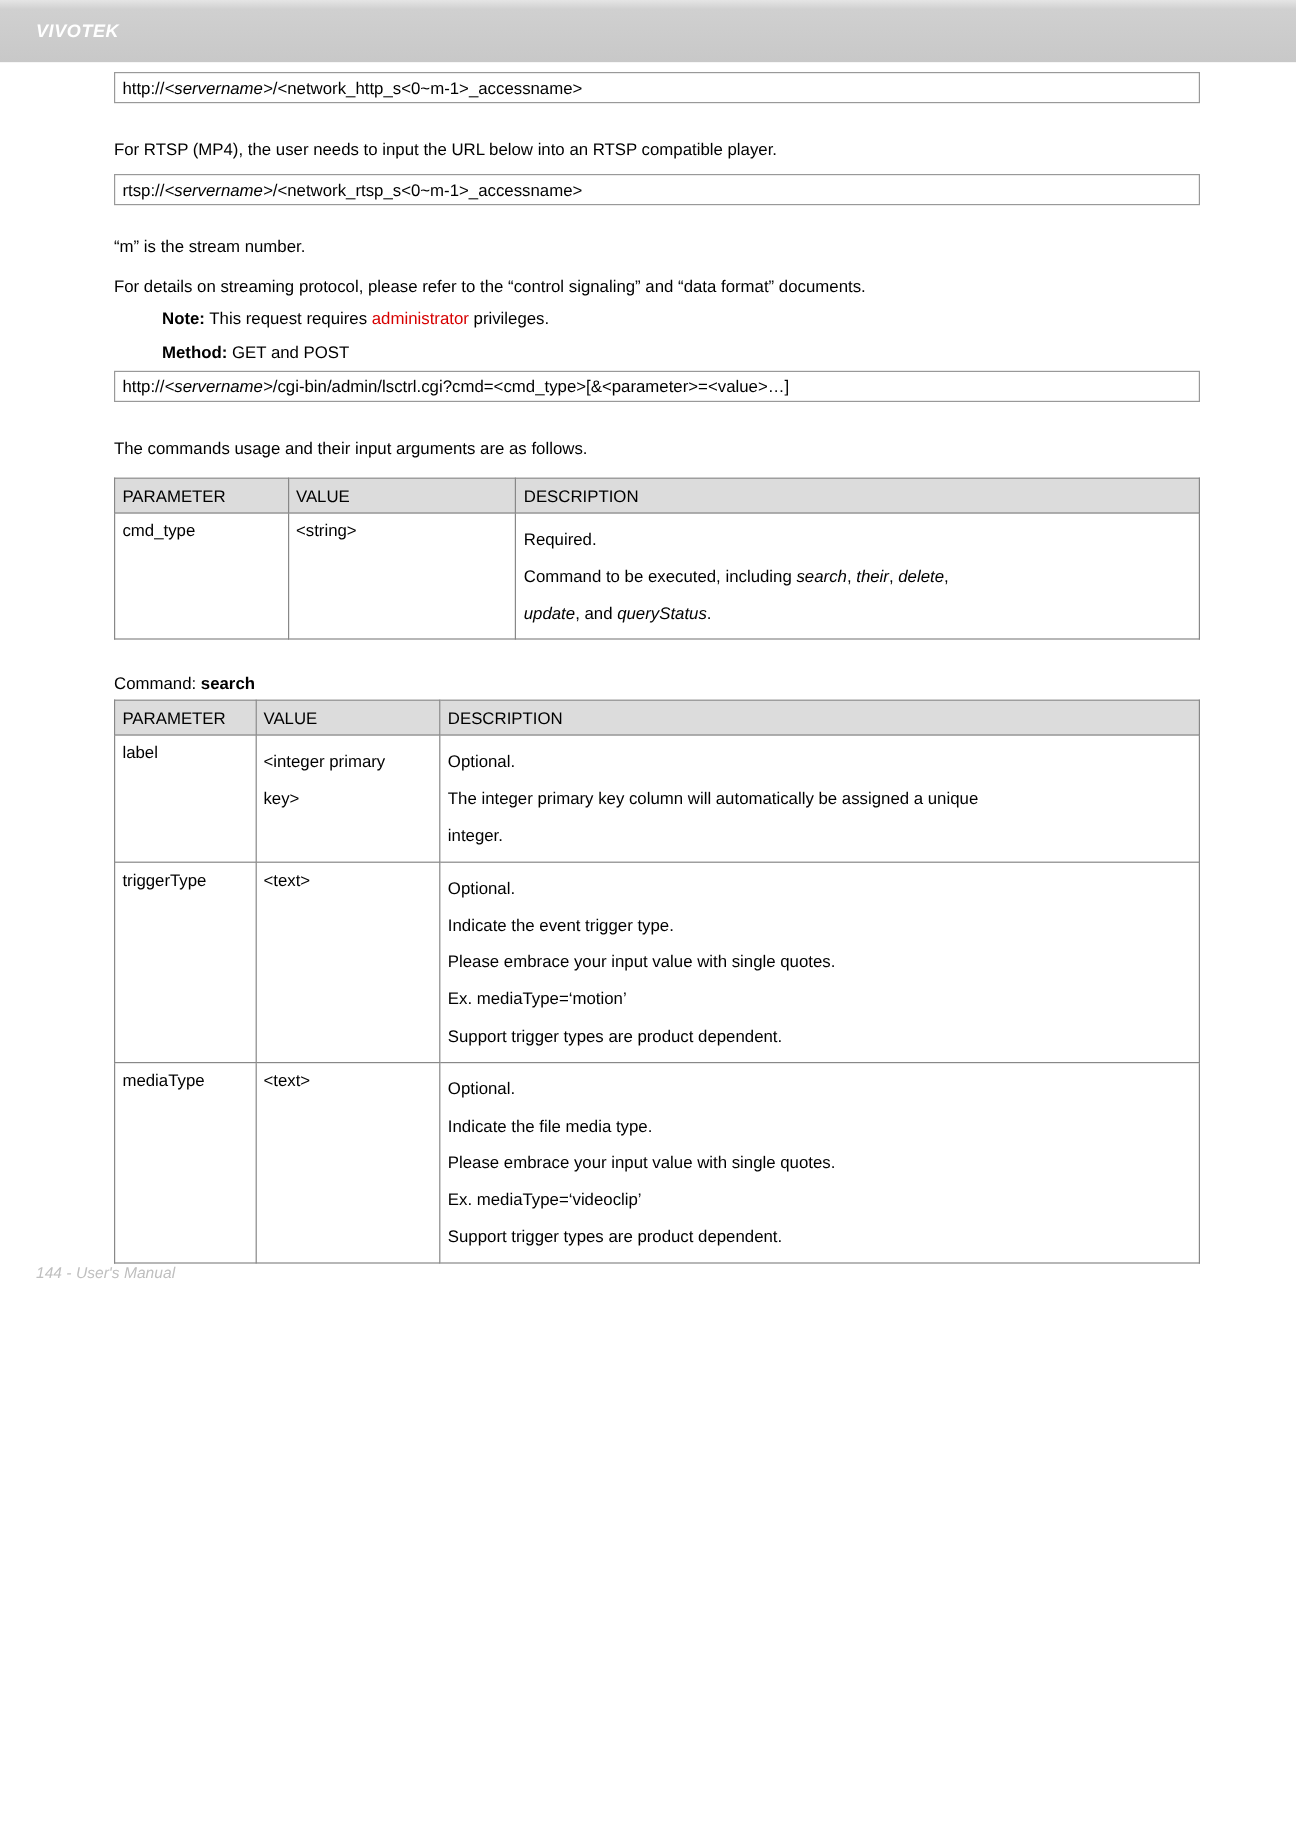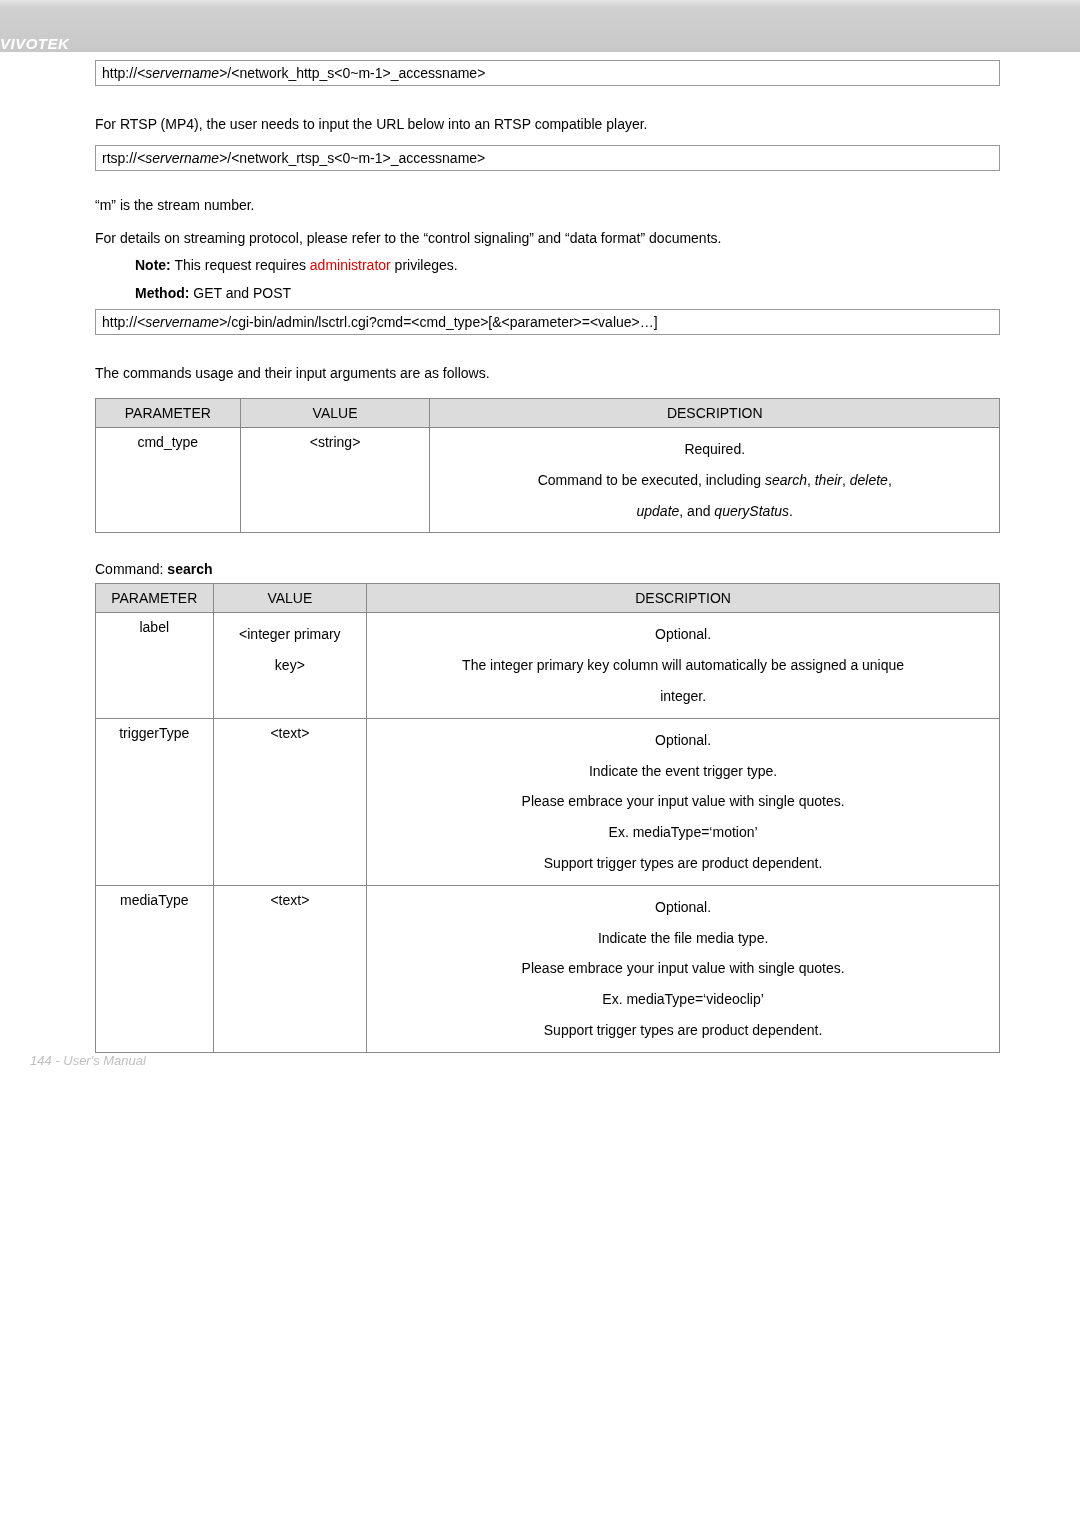--- a/index.html
+++ b/index.html
@@ -6,21 +6,22 @@
   body {
     font-family: Verdana, Geneva, sans-serif;
     background: #fff;
     width: 1080px;
     margin: 0 auto;
   }
   .header-bar {
     background: linear-gradient(to bottom, #e5e5e5 0%, #d0d0d0 15%, #c8c8c8 100%);
     height: 54px;
     display: flex;
-    align-items: flex-end;
+    align-items: center;
+    padding-left: 30px;
     border-bottom: 2px solid #fff;
   }
   .brand {
     color: #fff;
     font-weight: bold;
     font-style: italic;
     font-size: 15px;
     letter-spacing: 0.5px;
   }
   .content {
@@ -58,21 +59,21 @@
     margin-top: 34px;
   }
   table.data {
     border-collapse: collapse;
     width: 100%;
     margin-top: 14px;
     font-size: 14px;
   }
   table.data th, table.data td {
     border: 1px solid #888;
-    text-align: center;
+    text-align: left;
     vertical-align: top;
     padding: 6px 6px;
     font-weight: normal;
   }
   table.data thead td {
     background: #dcdcdc;
   }
   .cmd-label {
     font-size: 14px;
     margin-top: 28px;

